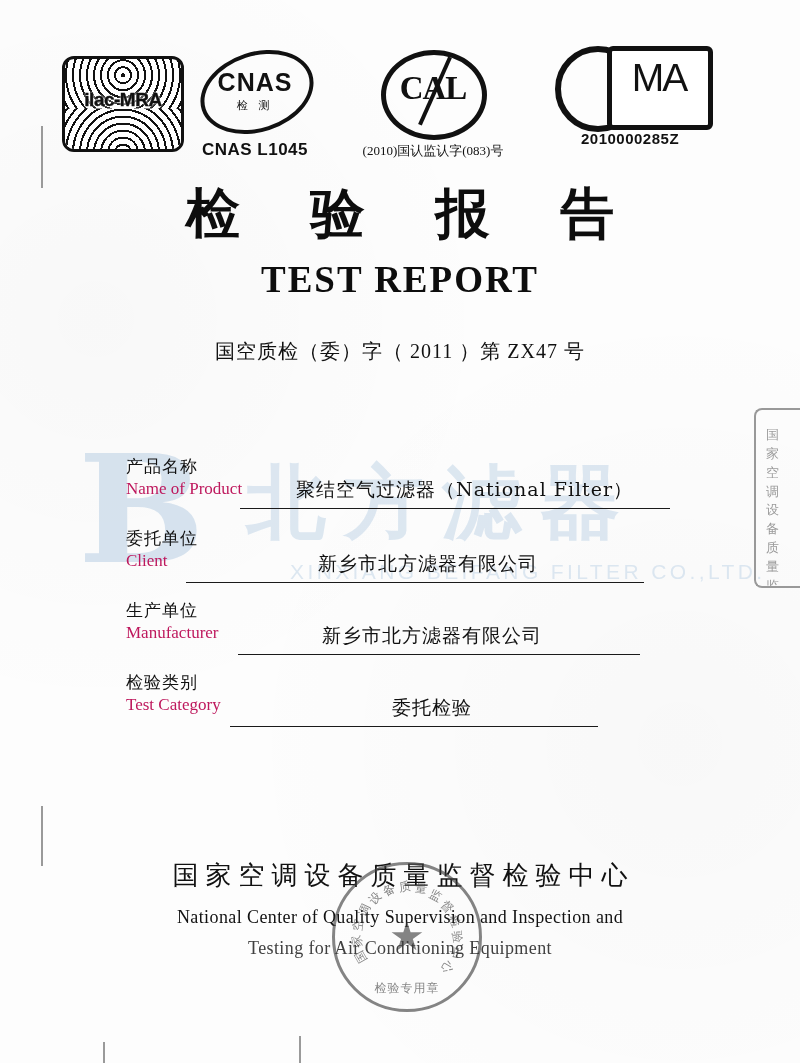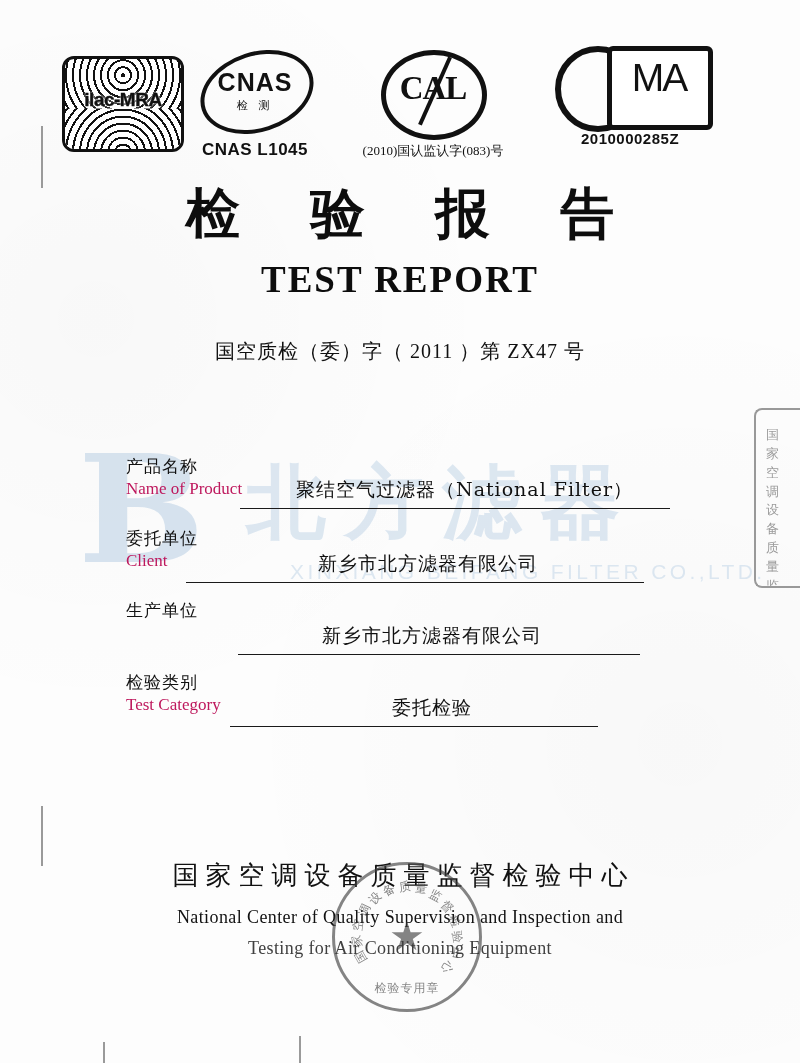--- a/index.html
+++ b/index.html
@@ -483,20 +483,21 @@
         <div class="lab-cn">委托单位</div>
         <div class="lab-en">Client</div>
       </div>
       <div class="rule"></div>
       <div class="value">新乡市北方滤器有限公司</div>
     </div>
 
     <div class="field f-manufacturer">
       <div class="labels">
         <div class="lab-cn">生产单位</div>
+        <div class="lab-en">Manufacturer</div>
       </div>
       <div class="rule"></div>
       <div class="value">新乡市北方滤器有限公司</div>
     </div>
 
     <div class="field f-category">
       <div class="labels">
         <div class="lab-cn">检验类别</div>
         <div class="lab-en">Test Category</div>
       </div>

